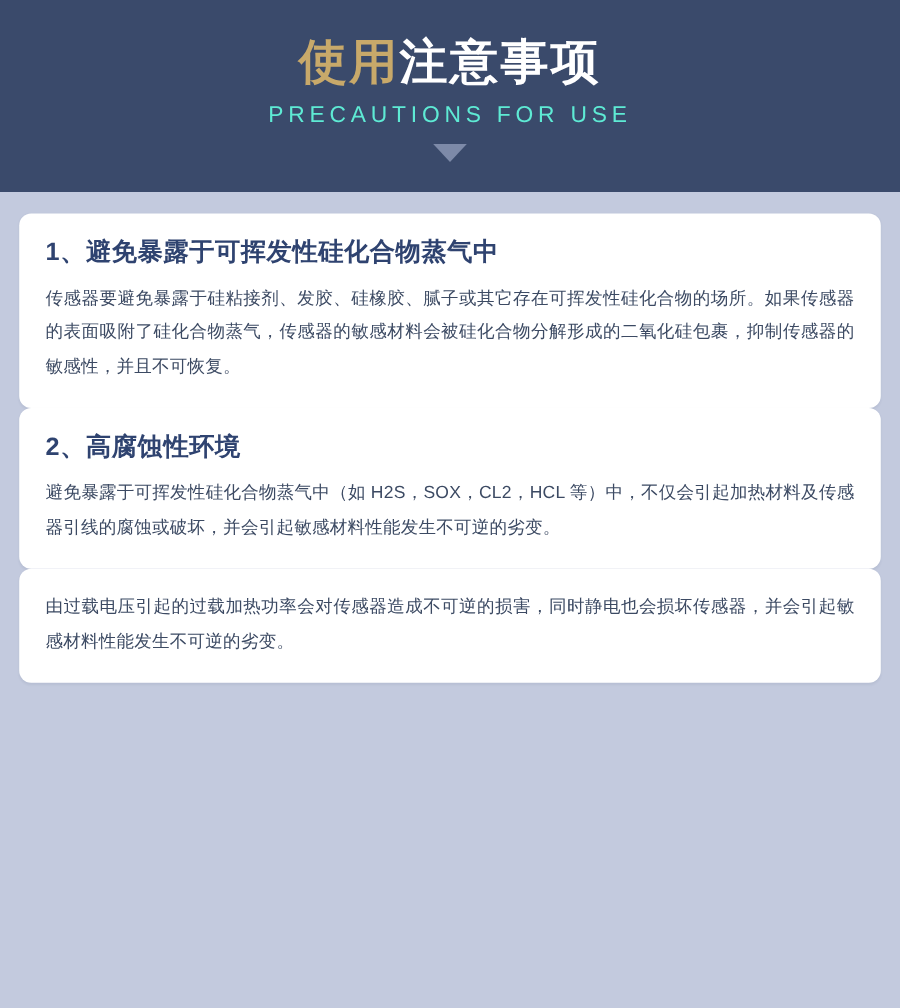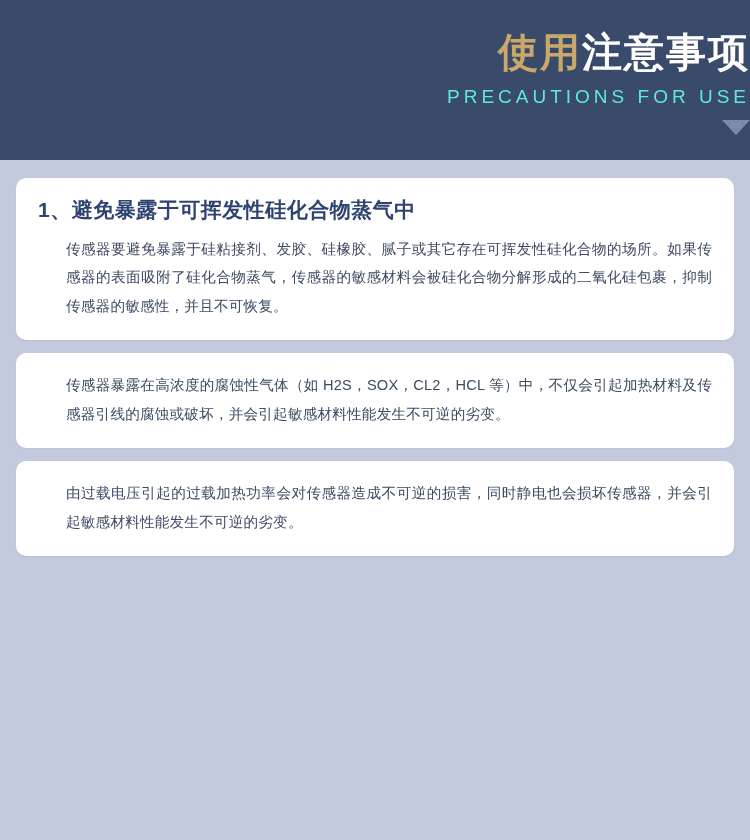--- a/index.html
+++ b/index.html
@@ -18,21 +18,21 @@
     height: 840px;
     background: #c3cade;
   }
   
   .header {
     position: relative;
     height: 160px;
     background: #3a4a6b;
     display: flex;
     flex-direction: column;
-    align-items: flex-end;
+    align-items: center;
     justify-content: flex-start;
     padding-top: 28px;
     overflow: hidden;
   }
   .header-title {
     font-size: 40px;
     font-weight: bold;
     letter-spacing: 2px;
     color: #ffffff;
     line-height: 1.2;
@@ -54,21 +54,20 @@
     height: 0;
     border-left: 14px solid transparent;
     border-right: 14px solid transparent;
     border-top: 15px solid #7d8aa8;
   }
   
   .cards {
     padding: 18px 16px 12px 16px;
     display: flex;
     flex-direction: column;
-    gap: 13px;
   }
   .card {
     background: #ffffff;
     border-radius: 10px;
     padding: 18px 22px 20px 22px;
     box-shadow: 0 1px 2px rgba(40,50,80,0.07);
   }
   .card-title {
     color: #2f4370;
     font-size: 21px;
@@ -76,21 +75,20 @@
     letter-spacing: 0.5px;
     margin-bottom: 11px;
     white-space: nowrap;
   }
   .card-body {
     color: #3c4a63;
     font-size: 14.6px;
     line-height: 1.95;
     text-align: justify;
     letter-spacing: 0.2px;
-    margin-left: 28px;
   }
 </style>
 </head>
 <body>
 
 <div class="page">
 
   <div class="header">
     <div class="header-title">
       <span class="accent">使用</span><span>注意事项</span>
@@ -100,21 +98,22 @@
   </div>
 
   <div class="cards">
 
     <div class="card">
       <div class="card-title">1、避免暴露于可挥发性硅化合物蒸气中</div>
       <div class="card-body">传感器要避免暴露于硅粘接剂、发胶、硅橡胶、腻子或其它存在可挥发性硅化合物的场所。如果传感器的表面吸附了硅化合物蒸气，传感器的敏感材料会被硅化合物分解形成的二氧化硅包裹，抑制传感器的敏感性，并且不可恢复。</div>
     </div>
 
     <div class="card">
-      <div class="card-body">传感器暴露在高浓度的腐蚀性气体（如 H2S，SOX，CL2，HCL 等）中，不仅会引起加热材料及传感器引线的腐蚀或破坏，并会引起敏感材料性能发生不可逆的劣变。</div>
+      <div class="card-title">2、高腐蚀性环境</div>
+      <div class="card-body">避免暴露于可挥发性硅化合物蒸气中（如 H2S，SOX，CL2，HCL 等）中，不仅会引起加热材料及传感器引线的腐蚀或破坏，并会引起敏感材料性能发生不可逆的劣变。</div>
     </div>
 
 
     <div class="card">
       <div class="card-body">由过载电压引起的过载加热功率会对传感器造成不可逆的损害，同时静电也会损坏传感器，并会引起敏感材料性能发生不可逆的劣变。</div>
     </div>
 
   </div>
 </div>
 

